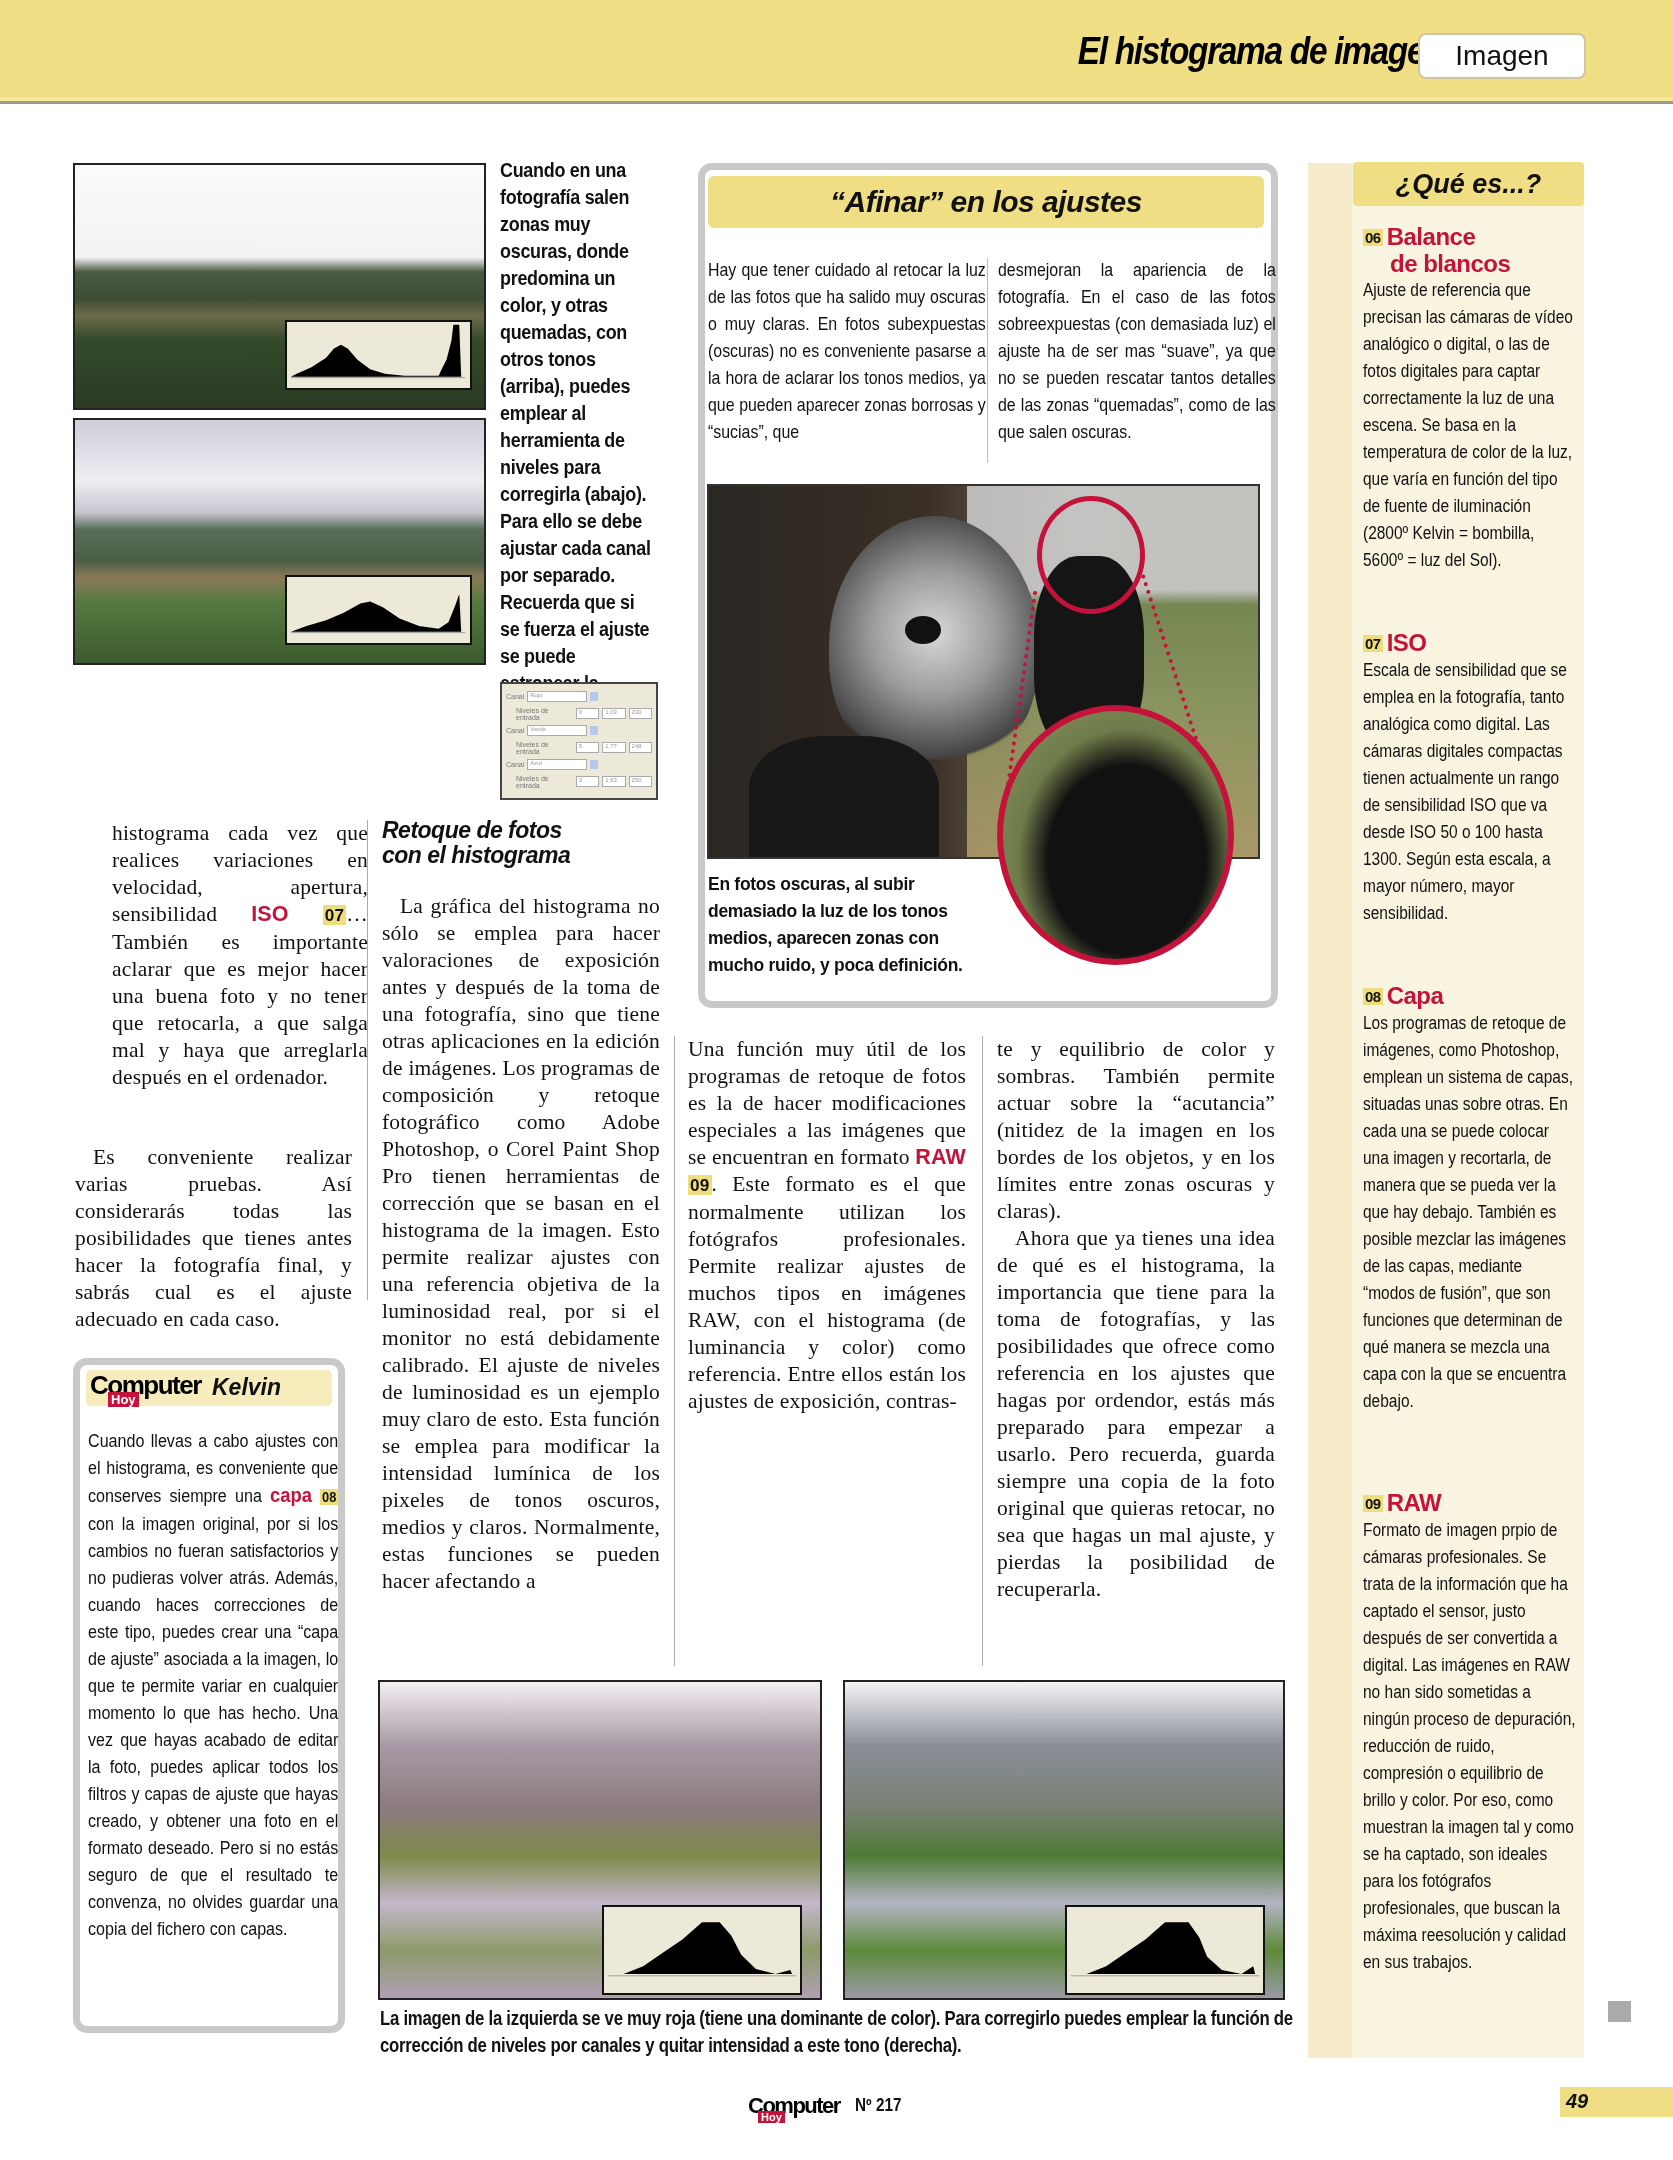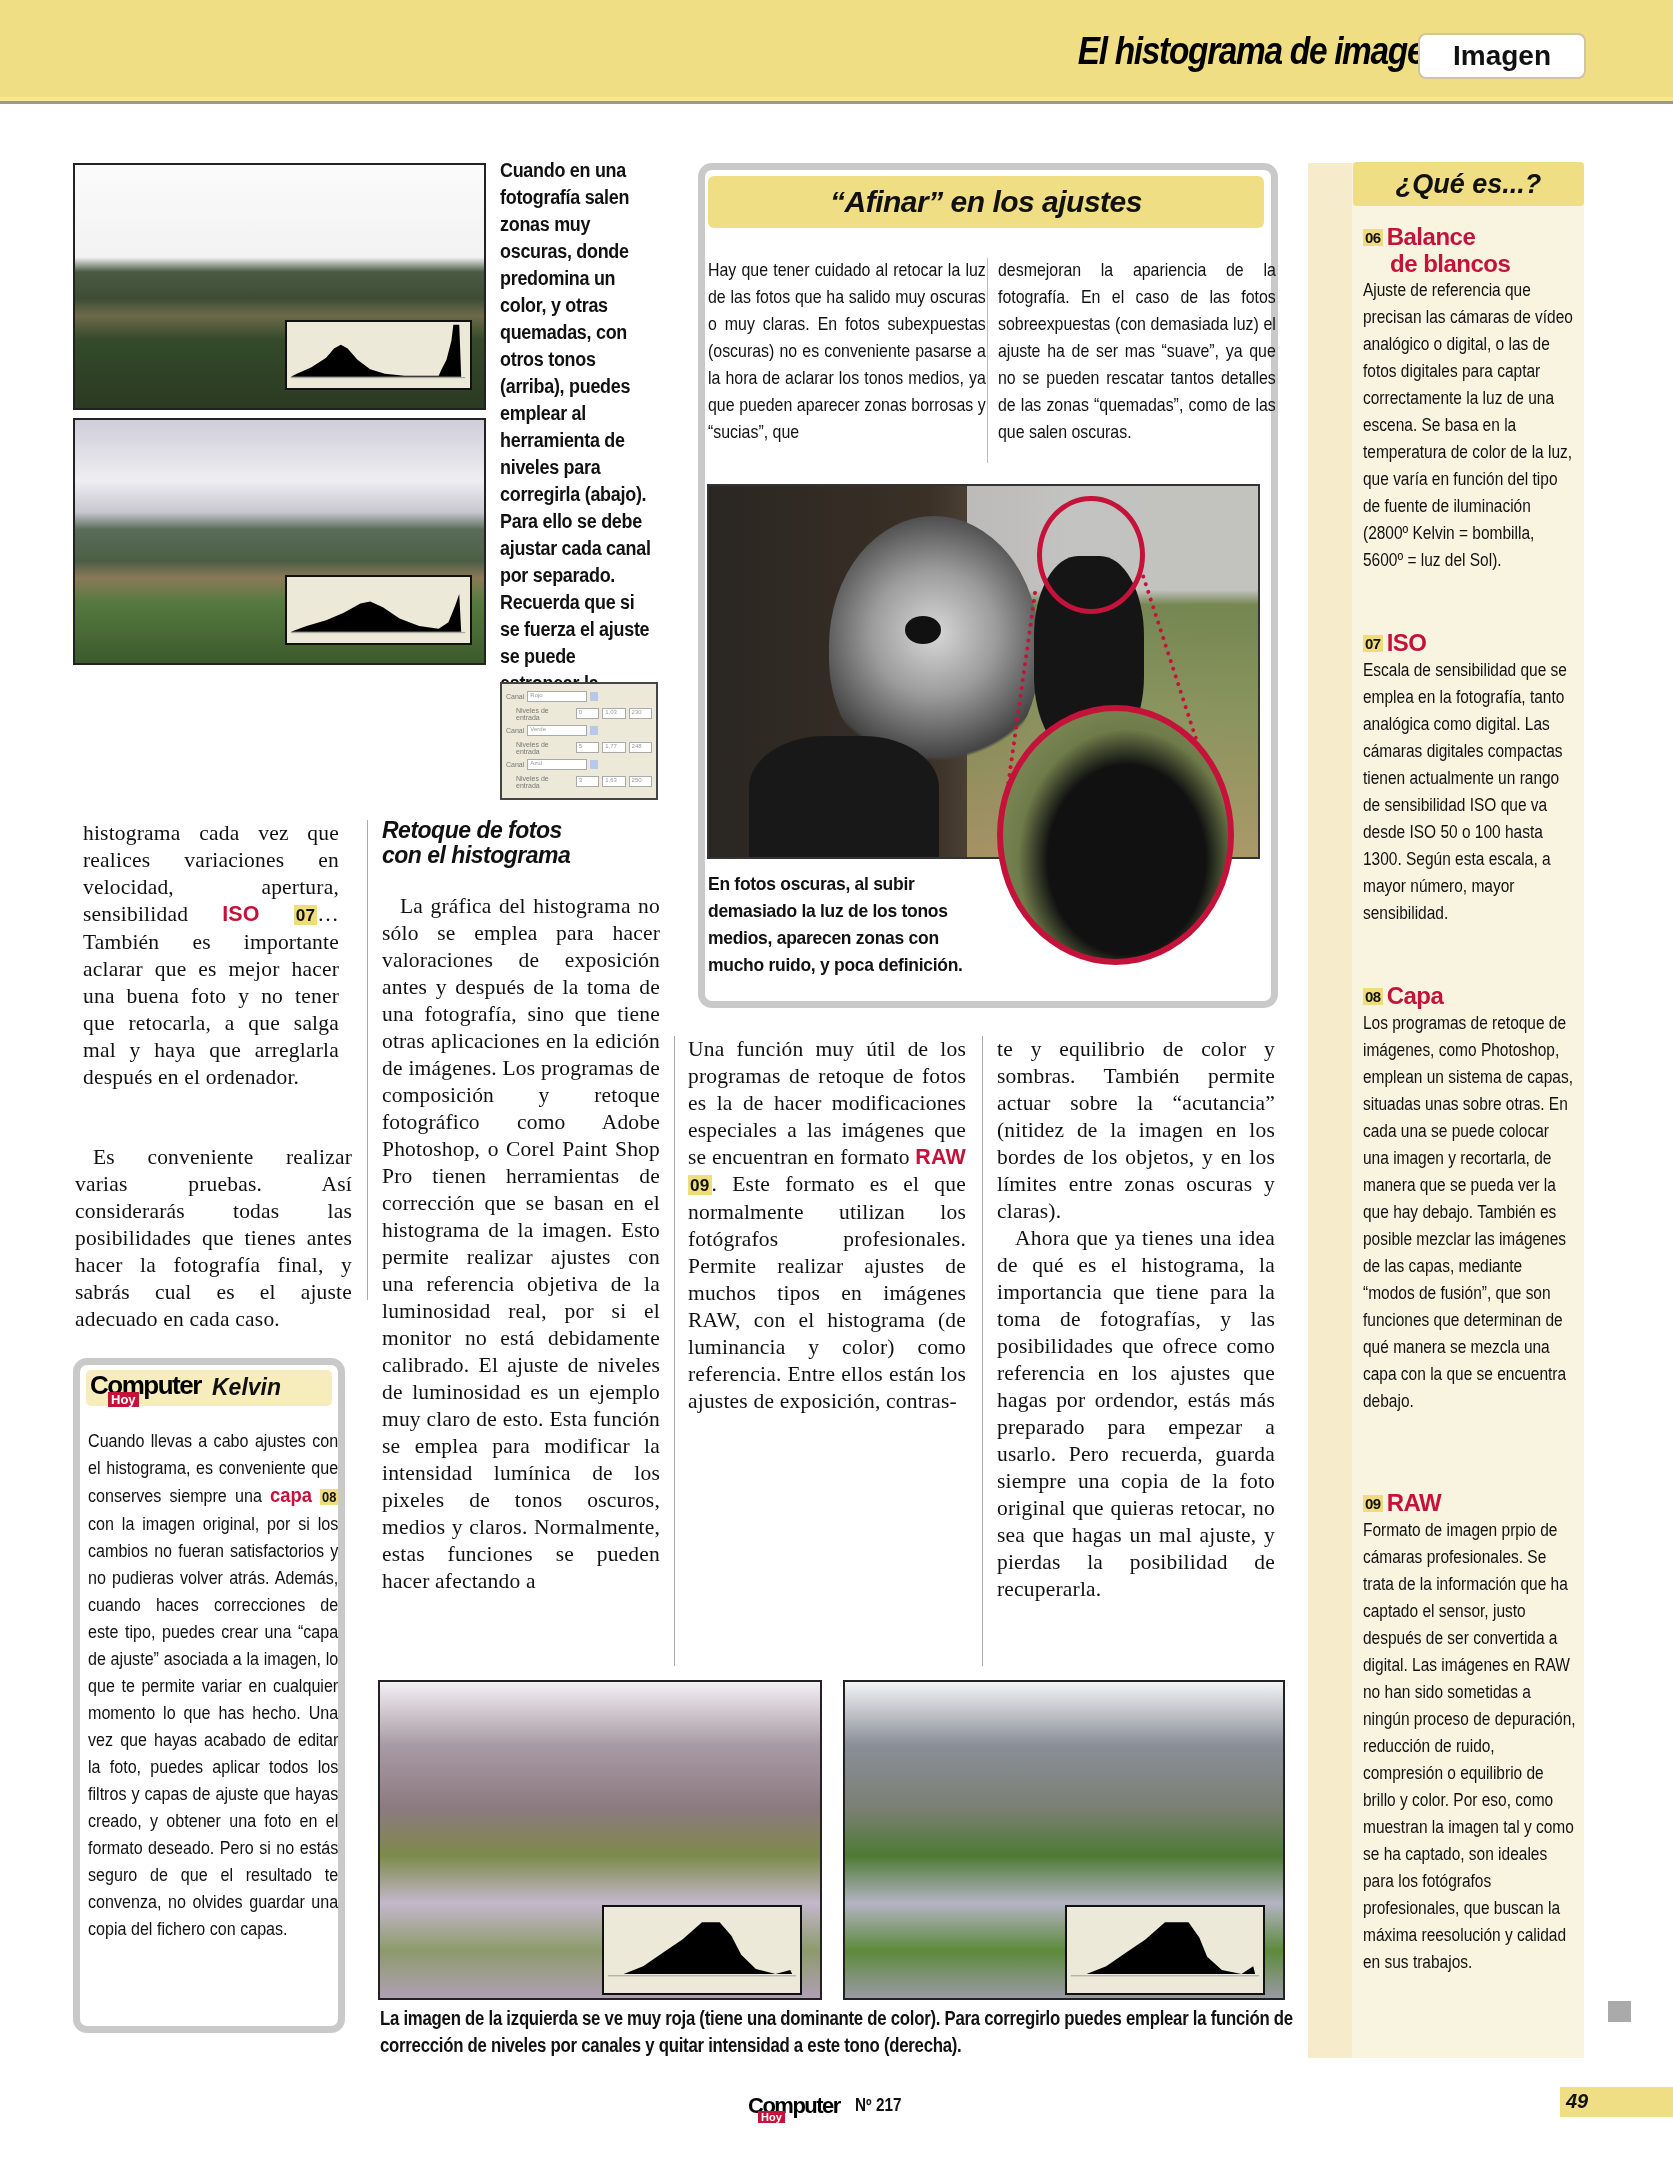--- a/index.html
+++ b/index.html
@@ -1,21 +1,21 @@
 <!DOCTYPE html>
 <html><head>
 <meta charset="utf-8">
 <style>
   * { box-sizing: border-box; margin: 0; padding: 0; }
   body { width: 1673px; height: 2160px; background: #ffffff; position: relative; overflow: hidden; font-family: "Liberation Sans", sans-serif; color: #111; }
   .abs { position: absolute; }
   .header-band { left: 0; top: 0; width: 1673px; height: 104px; background: #f0de84; border-bottom: 3px solid #9c9a86; }
   .header-band::after { content: ""; position: absolute; left: 0; right: 0; bottom: 0; height: 4px; background: #f7e79c; }
   .section-title { right: 230px; top: 30px; font-family: "Liberation Sans", sans-serif; font-weight: bold; font-style: italic; font-size: 38px; letter-spacing: -1.5px; transform: scaleX(0.88); transform-origin: right center; color: #000; }
-  .section-tag { left: 1418px; top: 33px; width: 168px; height: 46px; background: #fff; border: 2px solid #cfc5a0; border-radius: 8px; font-weight: bold; font-size: 28px; text-align: center; line-height: 42px; }
+  .section-tag { left: 1418px; top: 33px; width: 168px; height: 46px; background: #fff; border: 2px solid #cfc5a0; border-radius: 8px; font-weight: normal; font-size: 28px; text-align: center; line-height: 42px; }
 
   
   .photo { border: 2px solid #222; overflow: hidden; }
   .landscape1 { left: 73px; top: 163px; width: 413px; height: 247px; background: linear-gradient(#fbfbfb 0%, #f2f2f2 38%, #4b5b43 44%, #3d4d35 55%, #6d6a4a 62%, #344a2a 72%, #2b3a22 100%); }
   .landscape2 { left: 73px; top: 418px; width: 413px; height: 247px; background: linear-gradient(#cfcdd8 0%, #efeef2 25%, #c8c6cf 38%, #5a6d5a 45%, #4b5e45 58%, #8b7a58 65%, #557a40 75%, #3c5a2c 100%); }
   .histo { border: 2px solid #111; background: #ece9d8; }
   .histo svg { display: block; width: 100%; height: 100%; }
   .levels-panel { left: 500px; top: 682px; width: 158px; height: 118px; border: 2px solid #444; background: #ece9d8; padding: 4px; font-size: 7px; color: #777; }
   .lv-row { display: flex; align-items: center; height: 17px; gap: 3px; }
   .lv-sel { background: #fff; border: 1px solid #aaa; width: 60px; height: 11px; font-size: 6px; padding-left: 2px; color: #999; }
@@ -38,21 +38,21 @@
   .dog-nose { position: absolute; left: 196px; top: 130px; width: 36px; height: 28px; border-radius: 50%; background: #111; }
   .dog-body { position: absolute; left: 325px; top: 70px; width: 110px; height: 200px; border-radius: 40%; background: #151515; }
   .shoe { position: absolute; left: 40px; top: 250px; width: 190px; height: 130px; border-radius: 40% 40% 0 0; background: #181818; }
   .zoom-circle-small { left: 1037px; top: 496px; width: 108px; height: 118px; border: 5px solid #c4123a; border-radius: 50%; }
   .zoom-circle-big { left: 997px; top: 705px; width: 237px; height: 260px; border: 6px solid #c4123a; border-radius: 50%; background: radial-gradient(ellipse at 55% 60%, #111 0%, #111 45%, #6f7b4a 62%, #8a9660 100%); }
   .dotted-line { border-left: 4px dotted #c4123a; }
   .dog-caption { left: 708px; top: 870px; width: 290px; transform: scaleX(0.92); transform-origin: left top; font-size: 19px; line-height: 27px; }
 
   
   .serif-col { font-family: "Liberation Serif", serif; font-size: 21.5px; line-height: 27px; text-align: justify; color: #111; letter-spacing: 0.2px; }
-  .col-left-a { left: 83px; top: 820px; width: 256px; }
+  .col-left-a { left: 112px; top: 820px; width: 256px; }
   .col-left-b { left: 75px; top: 1144px; width: 277px; text-indent: 18px; }
   .col-mid { left: 382px; top: 893px; width: 278px; }
   .col-mid p { text-indent: 18px; }
   .col-3 { left: 688px; top: 1036px; width: 278px; }
   .col-4 { left: 997px; top: 1036px; width: 278px; }
   .col-3 p + p, .col-4 p + p { text-indent: 18px; }
   .vdivider { width: 1px; background: #aaa; }
   .sub-head { left: 382px; top: 818px; font-weight: bold; font-style: italic; font-size: 23px; line-height: 25px; letter-spacing: -0.5px; }
   .kw { font-family: "Liberation Sans", sans-serif; font-weight: bold; color: #c4123a; }
   .badge { font-family: "Liberation Sans", sans-serif; font-weight: bold; background: #eedd7a; font-size: 0.8em; padding: 0 2px; }

